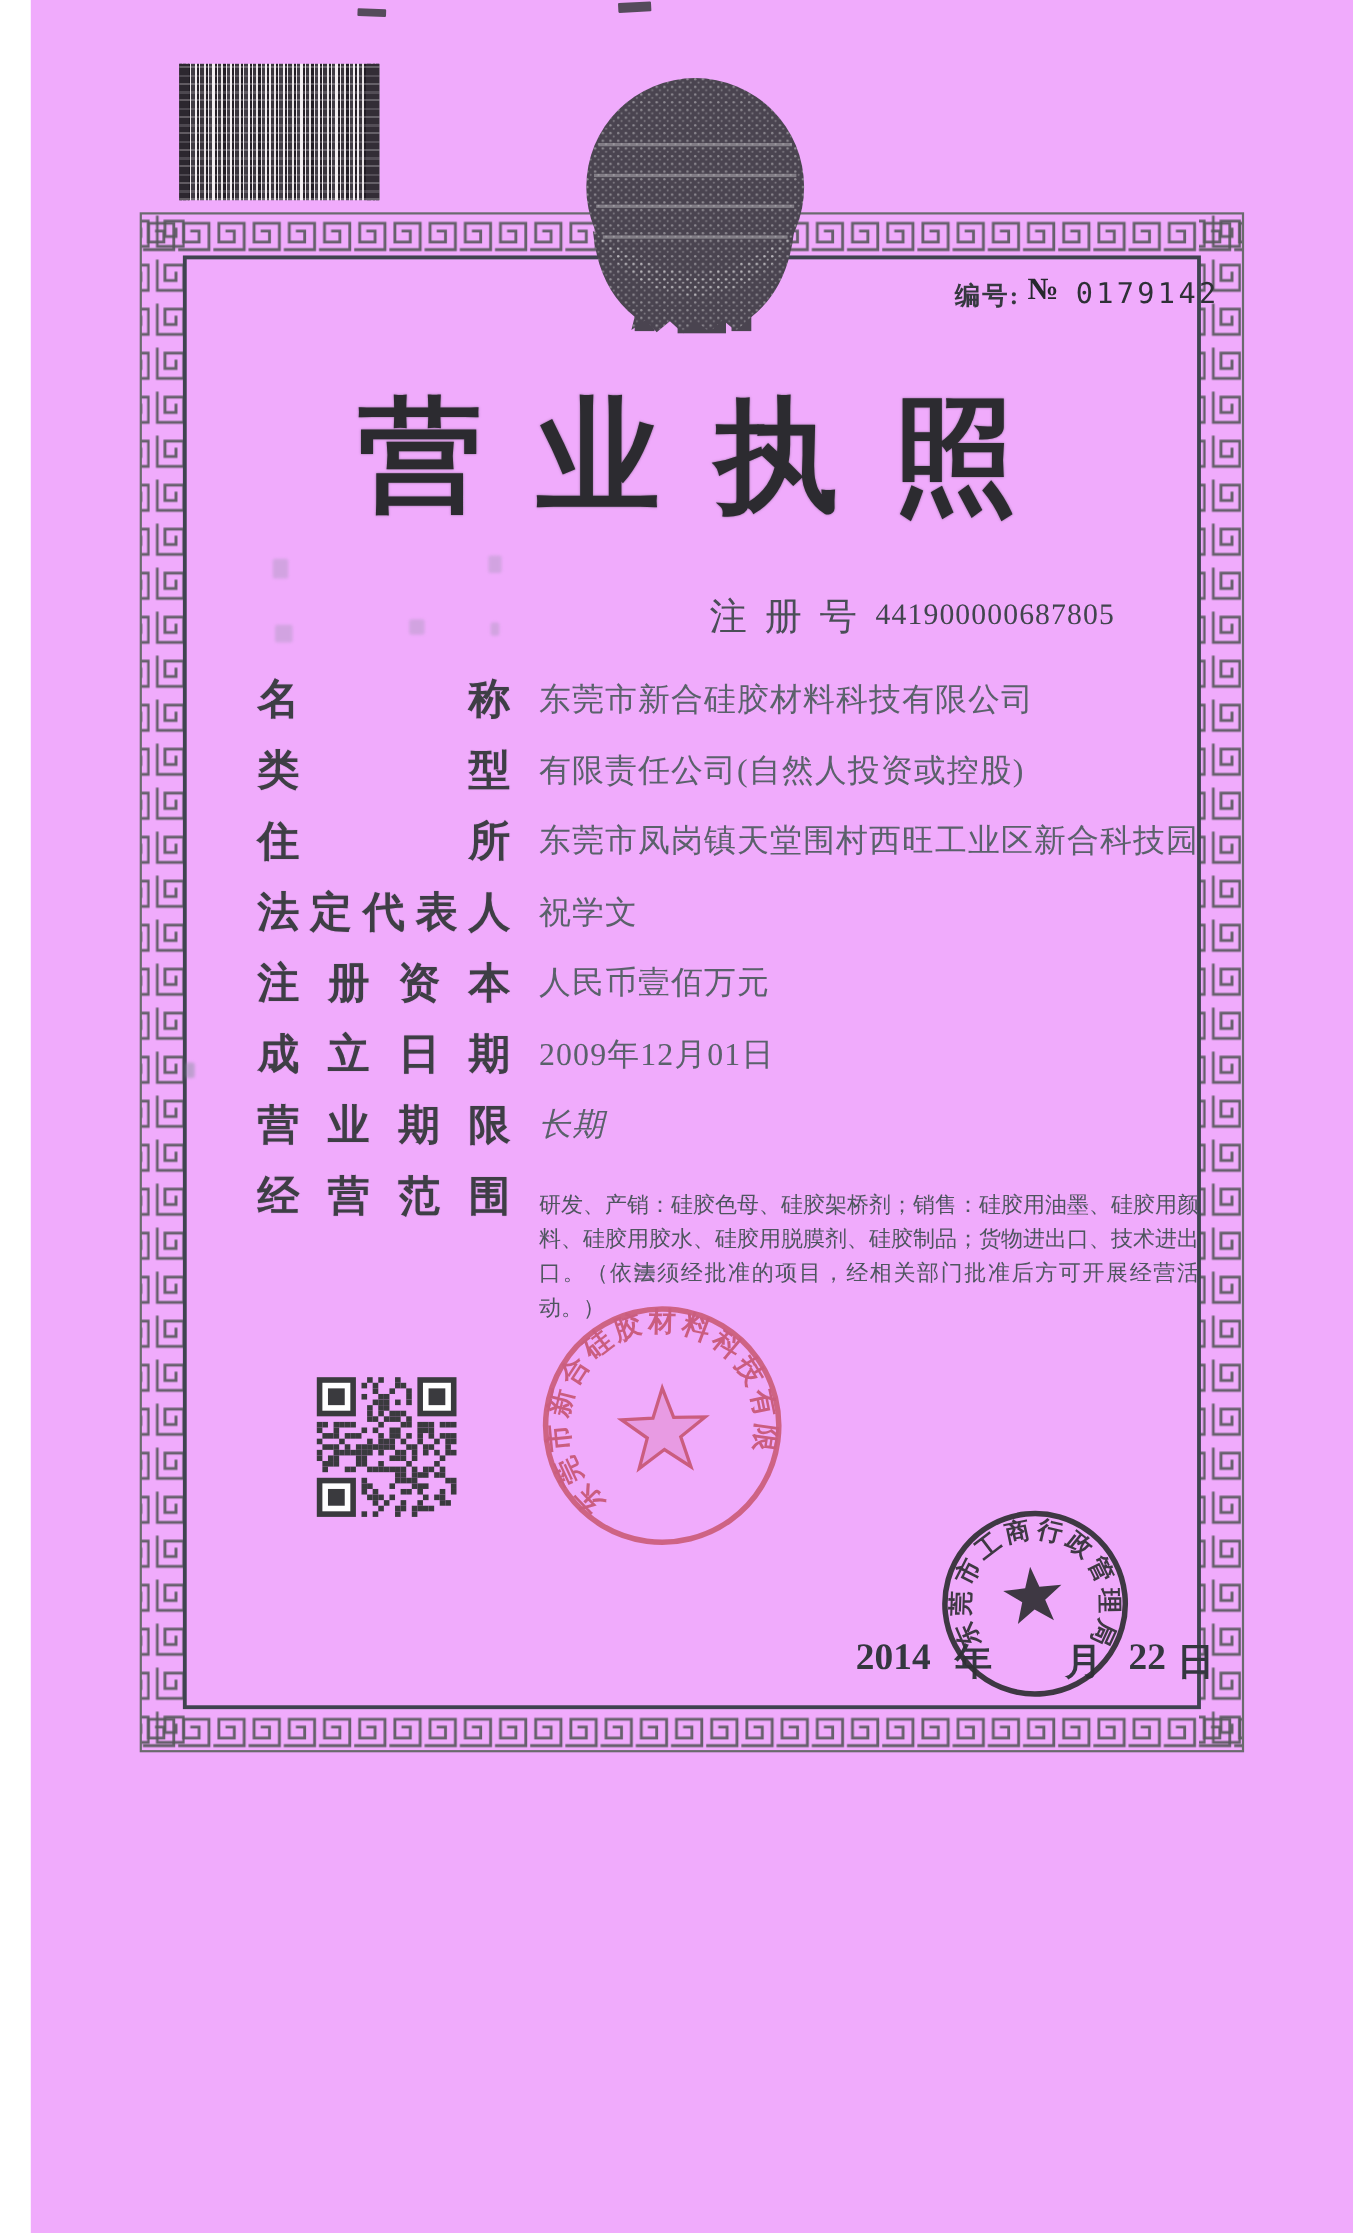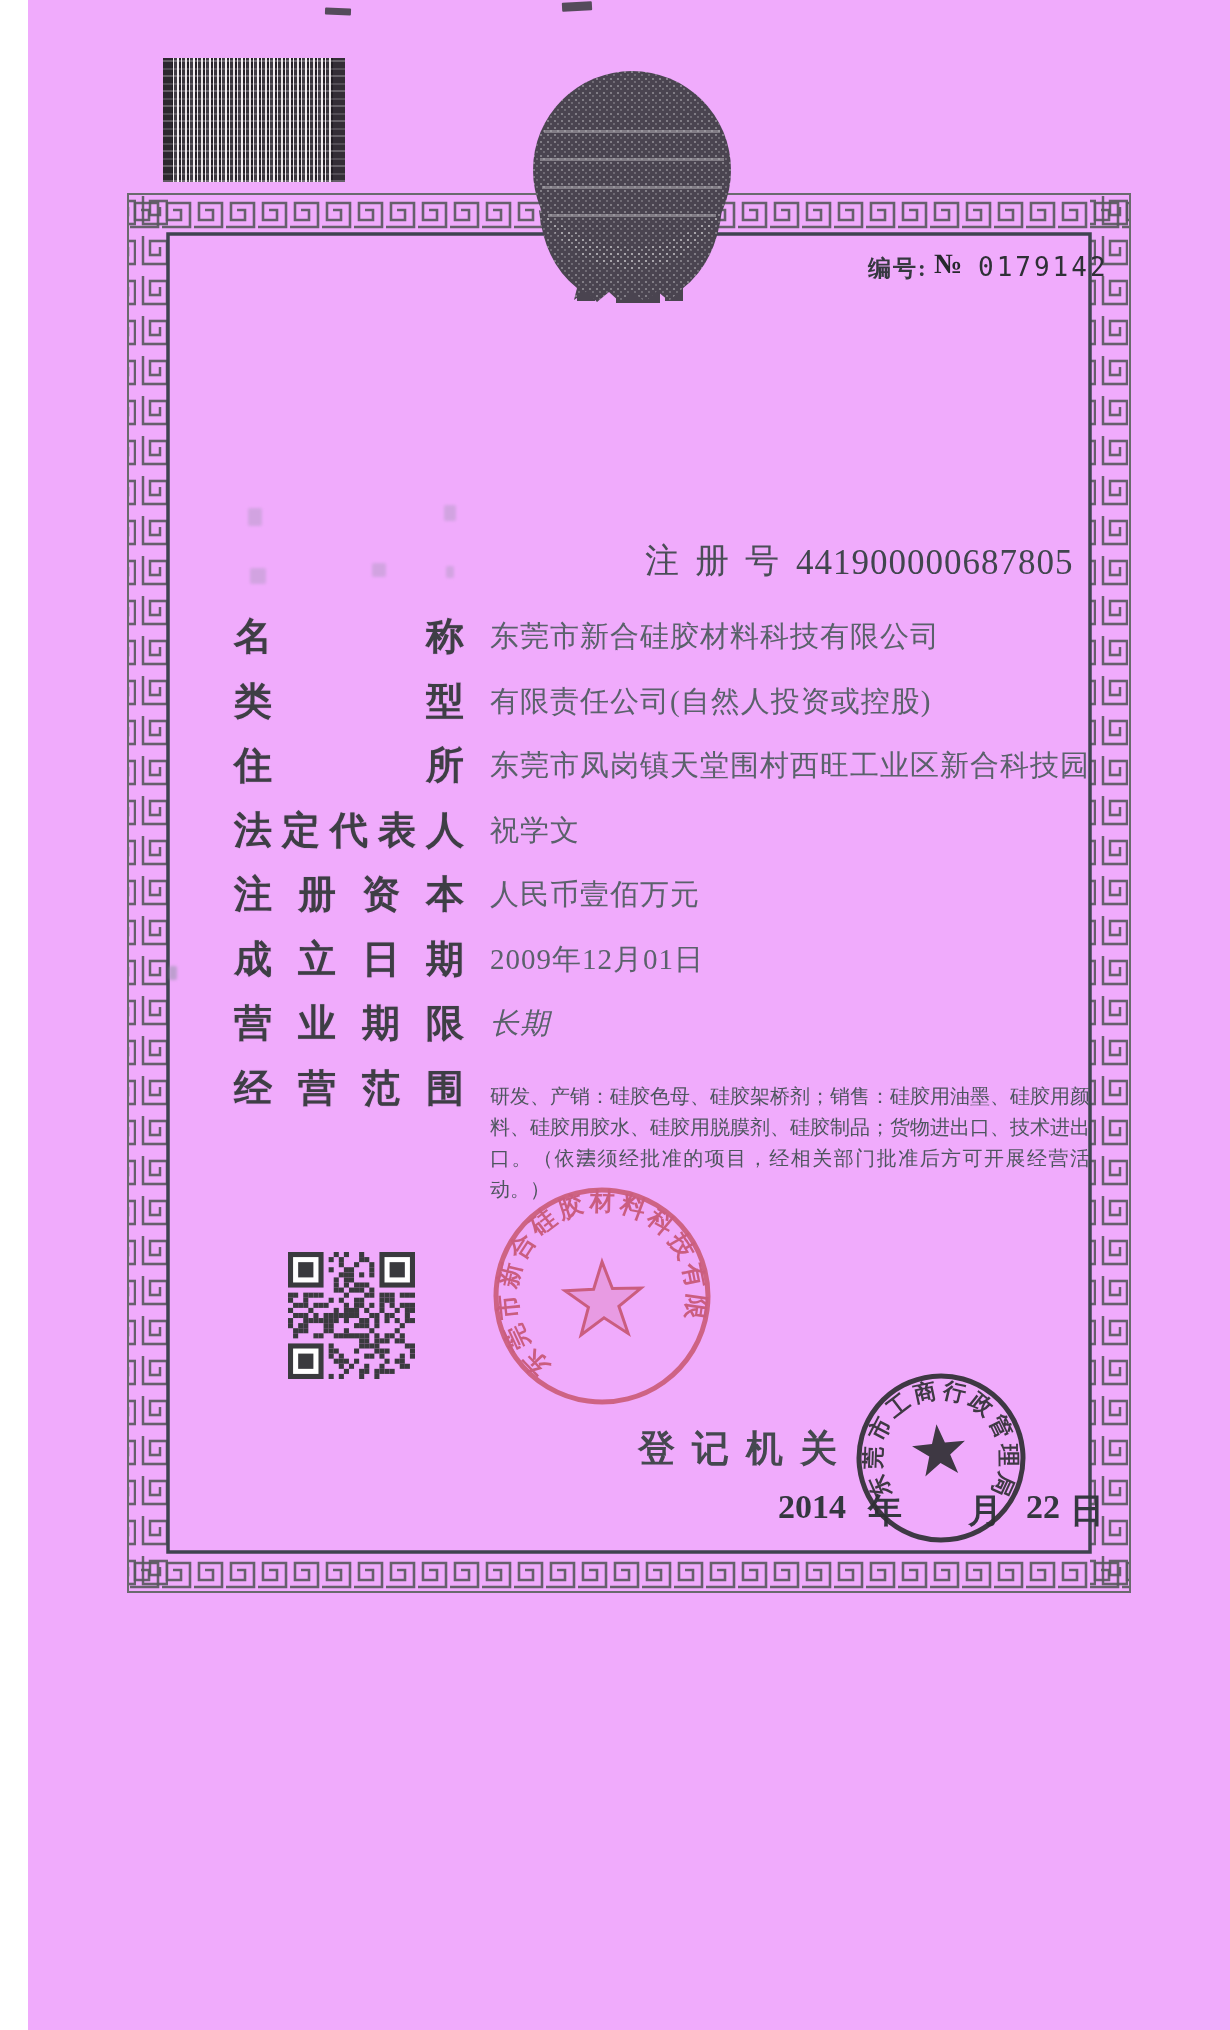--- a/index.html
+++ b/index.html
@@ -23,21 +23,21 @@
   .serial-number{left:950px;top:252px;font-size:26px;color:#2e3036;letter-spacing:3px;
                  font-family:"DejaVu Sans Mono","Liberation Mono",monospace;}
 
   
   .title{left:298px;top:350px;font-size:112px;line-height:130px;font-weight:700;letter-spacing:50px;
          color:#2c2b30;font-family:"DejaVu Sans","Liberation Sans",sans-serif;
          text-shadow:0 0 2px rgba(45,45,50,.55);white-space:nowrap;}
 
   
   .reg-label{left:617px;top:538px;font-size:34px;color:#4a4e57;letter-spacing:16px;font-weight:500;}
-  .reg-number{left:768px;top:543px;font-size:35px;color:#41454e;letter-spacing:1px;}
+  .reg-number{left:768px;top:543px;font-size:27px;color:#41454e;letter-spacing:1px;}
 
   
   .field-label{position:absolute;left:206px;width:230px;height:46px;line-height:46px;
                display:flex;justify-content:space-between;font-size:38px;font-weight:600;color:#3e3e45;
                text-shadow:0 0 1px rgba(50,50,55,.4);}
   .field-label span{display:block;}
   .field-value{position:absolute;left:462px;height:46px;line-height:46px;font-size:29px;
                color:#5a616b;letter-spacing:1px;white-space:nowrap;}
   .field-paragraph{width:600px;height:auto;line-height:31px;font-size:20px;letter-spacing:0;
                    color:#4e555f;font-weight:500;text-align:justify;white-space:normal;}
@@ -115,20 +115,21 @@
   <div class="smudge" style="left:222px;top:568px;width:16px;height:16px;"></div>
   <div class="smudge" style="left:344px;top:563px;width:14px;height:14px;"></div>
   <div class="smudge" style="left:418px;top:566px;width:8px;height:12px;"></div>
   <div class="smudge" style="left:141px;top:966px;width:8px;height:14px;opacity:.5;"></div>
   <div class="hatch" style="left:549px;top:1150px;width:18px;height:14px;"></div>
 
   <span class="abs serial-label">编号:</span>
   <span class="abs serial-sign">№</span>
   <span class="abs serial-number">0179142</span>
 
+  <div class="abs title">营业执照</div>
 
   <span class="abs reg-label">注册号</span>
   <span class="abs reg-number">441900000687805</span>
 
   <div id="fields-layer">
       <div class="field-label" style="top: 613px;">
         <span>名</span>
         <span>称</span>
       </div>
       <div class="field-value" style="top: 613px;">东莞市新合硅胶材料科技有限公司</div>
@@ -384,21 +385,20 @@
       <rect x="265.08" y="1257.08" width="25.4" height="25.4" fill="#ffffff"></rect>
       <rect x="270.16" y="1262.16" width="15.24" height="15.24" fill="#3a3a3e"></rect>
       <rect x="351.44" y="1252" width="35.56" height="35.56" fill="#3a3a3e"></rect>
       <rect x="356.52" y="1257.08" width="25.4" height="25.4" fill="#ffffff"></rect>
       <rect x="361.6" y="1262.16" width="15.24" height="15.24" fill="#3a3a3e"></rect>
       <rect x="260" y="1343.44" width="35.56" height="35.56" fill="#3a3a3e"></rect>
       <rect x="265.08" y="1348.52" width="25.4" height="25.4" fill="#ffffff"></rect>
       <rect x="270.16" y="1353.6000000000001" width="15.24" height="15.24" fill="#3a3a3e"></rect>
     </svg>
 
-  <span class="abs registry-label">登记机关</span>
   <span class="abs date-part d-year">2014</span>
   <span class="abs date-part d-yc">年</span>
   <span class="abs date-part d-mc">月</span>
   <span class="abs date-part d-day">22</span>
   <span class="abs date-part d-dc">日</span>
 
 
   <svg width="1230" height="2030" viewBox="0 0 1230 2030">
     <defs>
       <path id="redArc" d="M 508 1351 A 86 86 0 1 1 640 1351" fill="none"></path>

